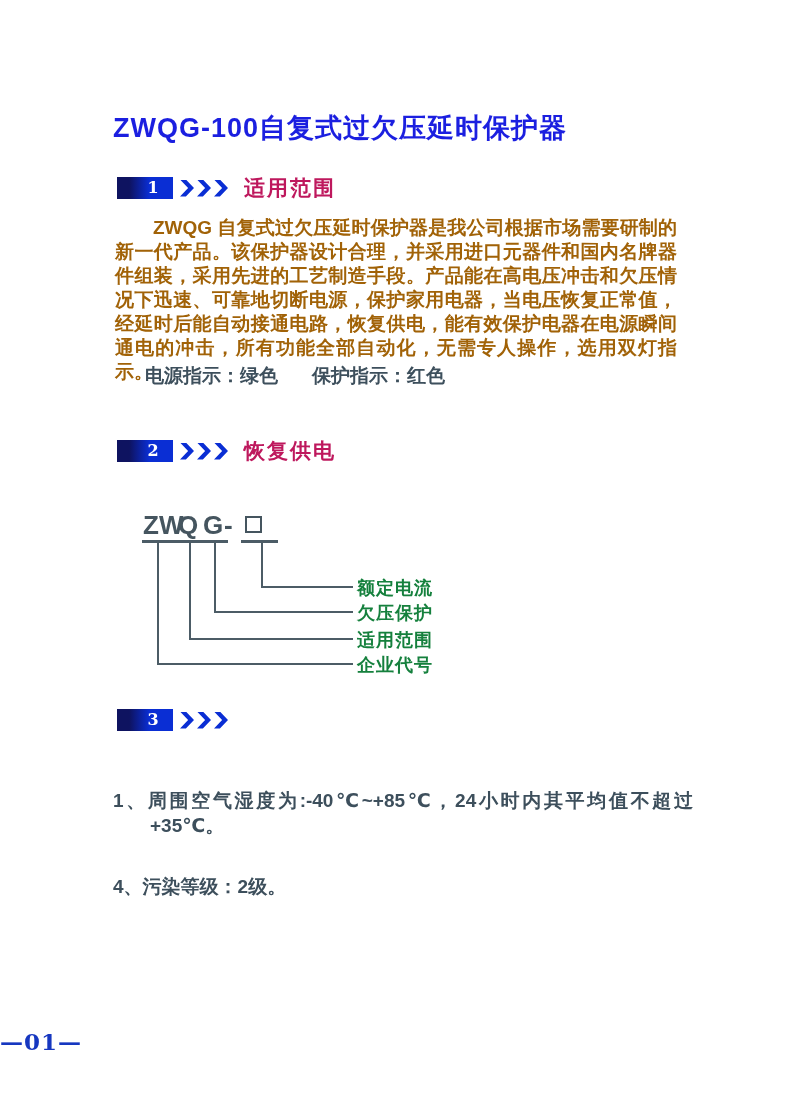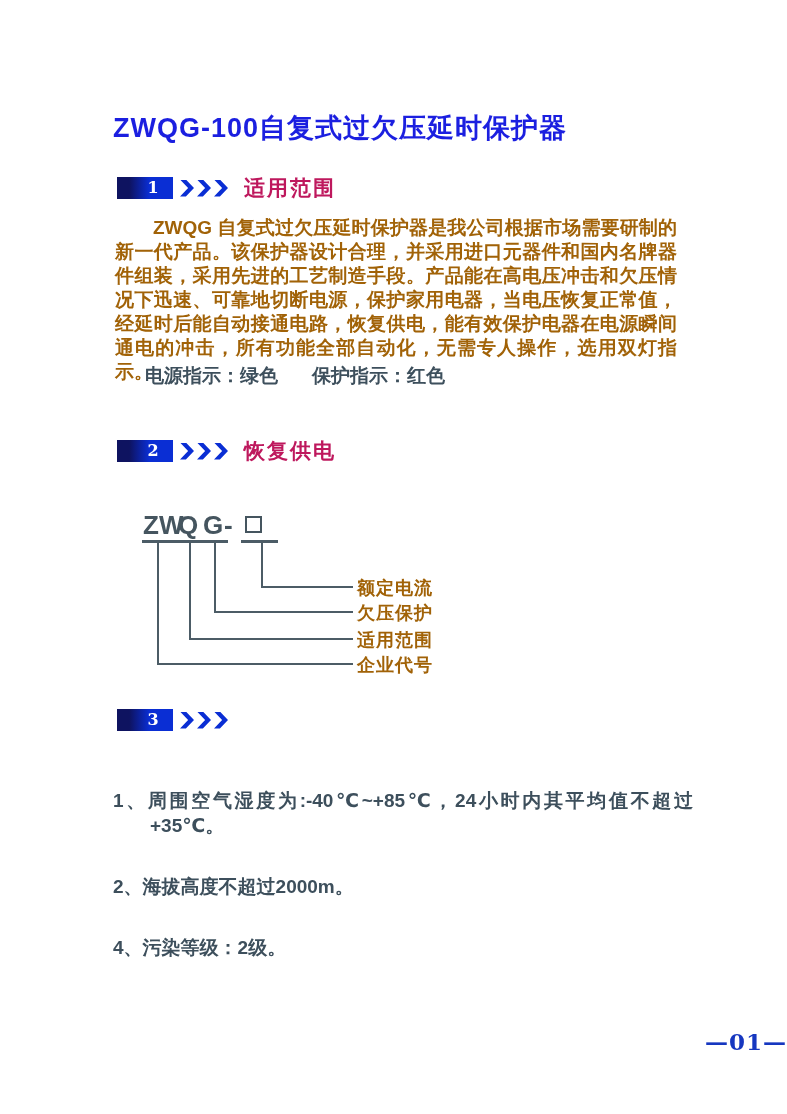--- a/index.html
+++ b/index.html
@@ -60,33 +60,33 @@
     font-family: "Liberation Sans", "DejaVu Sans", sans-serif;
   }
   .code-box {
     position: absolute; top: 6px; width: 17px; height: 17px;
     border: 2px solid #45555f;
   }
   .u-line { position: absolute; top: 30px; height: 3px; background: #4c5c66; }
   .connector-svg { position: absolute; left: 0; top: 32px; }
   .model-label {
     position: absolute; left: 244px; font-size: 18px; font-weight: bold;
-    color: #a16207; white-space: nowrap; letter-spacing: 1px;
+    color: #15803d; white-space: nowrap; letter-spacing: 1px;
   }
 
   
   .cond-list {
     position: absolute; left: 113px; top: 752px; width: 580px;
     font-size: 19px; line-height: 25px; color: #3d4f5c; font-weight: bold;
   }
   .cond-item { padding-left: 37px; text-indent: -37px; text-align: justify; margin-bottom: 2px; margin-top: 36px; }
 
   
   .page-number {
-    position: absolute; left: 0; top: 1028px; width: 787px; text-align: right;
+    position: absolute; left: 0; top: 1028px; width: 787px; text-align: left;
     font-family: "DejaVu Serif", "Liberation Serif", serif;
     font-size: 23px; font-weight: bold; color: #1637c0; letter-spacing: 1px;
   }
 </style>
 </head>
 <body>
 
 <div class="page">
 
   <div class="doc-title">ZWQG-100自复式过欠压延时保护器</div>
@@ -146,19 +146,18 @@
     <div class="sec-badge">3</div>
     <div class="chevrons">
       <div class="chev"></div>
       <div class="chev"></div>
       <div class="chev"></div>
     </div>
   </div>
 
   <div class="cond-list">
     <div class="cond-item">1、周围空气湿度为:-40℃~+85℃，24小时内其平均值不超过+35℃。</div>
-    <div class="cond-item">2、海拔高度不超过2000m。</div>
     <div class="cond-item">4、污染等级：2级。</div>
   </div>
 
   <div class="page-number">—01—</div>
 
 </div>
 
 </body></html>

